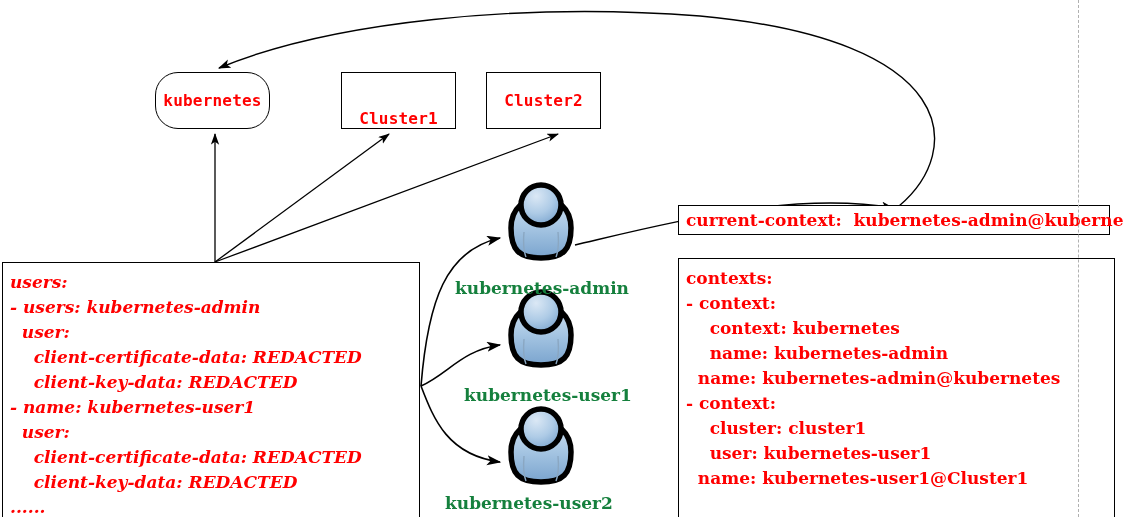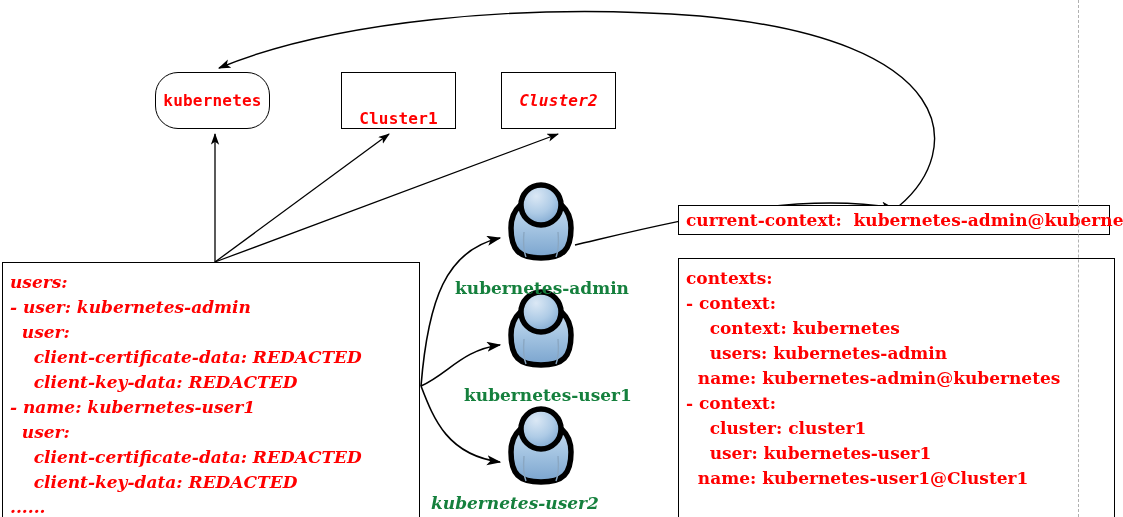--- a/index.html
+++ b/index.html
@@ -130,50 +130,50 @@
   </svg>
 
   <div class="box cluster-box" style="left:155px;top:72px;border-radius:23px;">
     <span class="cluster-label">kubernetes</span>
   </div>
 
   <div class="box cluster-box" style="left:341px;top:72px;align-items:flex-end;">
     <span class="cluster-label">Cluster1</span>
   </div>
 
-  <div class="box cluster-box" style="left:501px;top:72px;font-style:italic;">
+  <div class="box cluster-box" style="left:486px;top:72px;">
     <span class="cluster-label">Cluster2</span>
   </div>
 
   <div class="box yaml-box" style="left:2px;top:262px;width:418px;height:295px;font-style:italic;">
     <div class="yaml-line">users:</div>
-    <div class="yaml-line">- user: kubernetes-admin</div>
+    <div class="yaml-line">- users: kubernetes-admin</div>
     <div class="yaml-line">  user:</div>
     <div class="yaml-line">    client-certificate-data: REDACTED</div>
     <div class="yaml-line">    client-key-data: REDACTED</div>
     <div class="yaml-line">- name: kubernetes-user1</div>
     <div class="yaml-line">  user:</div>
     <div class="yaml-line">    client-certificate-data: REDACTED</div>
     <div class="yaml-line">    client-key-data: REDACTED</div>
     <div class="yaml-line">......</div>
   </div>
 
   <div class="user-label" style="left:455px;top:278px;">kubernetes-admin</div>
   <div class="user-label" style="left:464px;top:385px;">kubernetes-user1</div>
-  <div class="user-label" style="left:431px;top:493px;font-style:italic;">kubernetes-user2</div>
+  <div class="user-label" style="left:445px;top:493px;">kubernetes-user2</div>
 
   <div class="box ctx-box" style="left:678px;top:205px;width:432px;height:30px;">
     <span class="ctx-line">current-context:  kubernetes-admin@kubernetes</span>
   </div>
 
   <div class="box yaml-box" style="left:678px;top:258px;width:437px;height:282px;">
     <div class="yaml-line">contexts:</div>
     <div class="yaml-line">- context:</div>
     <div class="yaml-line">    context: kubernetes</div>
-    <div class="yaml-line">    users: kubernetes-admin</div>
+    <div class="yaml-line">    name: kubernetes-admin</div>
     <div class="yaml-line">  name: kubernetes-admin@kubernetes</div>
     <div class="yaml-line">- context:</div>
     <div class="yaml-line">    cluster: cluster1</div>
     <div class="yaml-line">    user: kubernetes-user1</div>
     <div class="yaml-line">  name: kubernetes-user1@Cluster1</div>
   </div>
 
   <div class="divider" style="left:1078px;"></div>
 
 </div>

